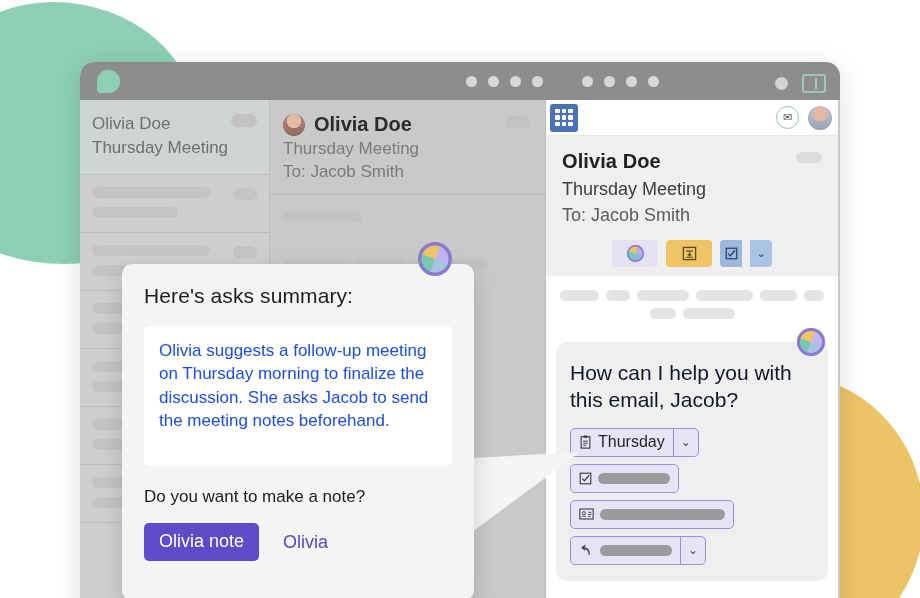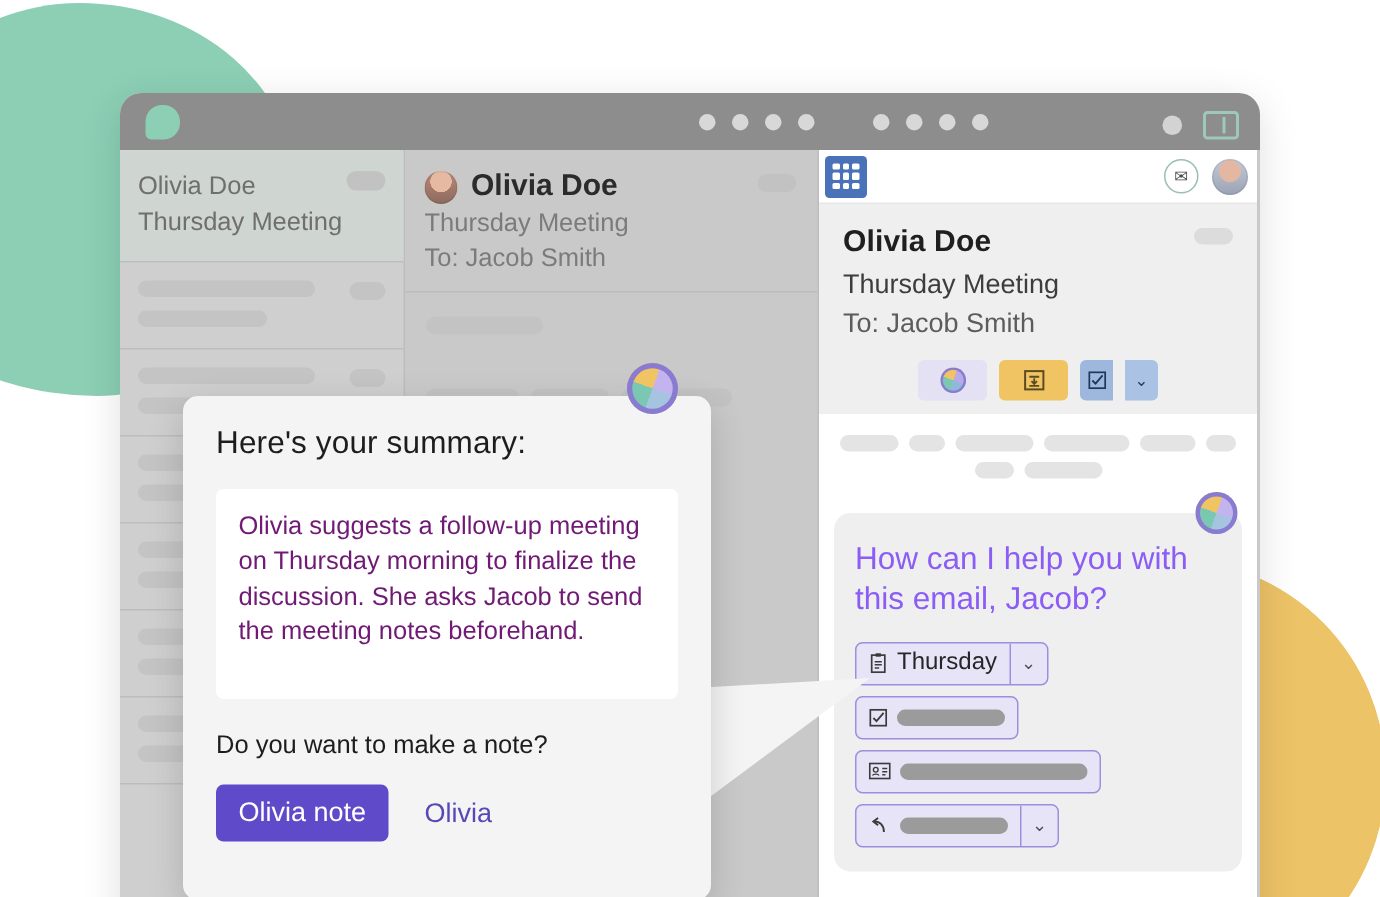--- a/index.html
+++ b/index.html
@@ -160,21 +160,21 @@
   .copilot-card {
     margin: 16px 10px 0 10px; background: #efefef; border-radius: 11px;
     padding: 18px 14px 16px 14px; position: relative;
   }
   .copilot-badge {
     position: absolute; right: 3px; top: -14px;
     width: 28px; height: 28px; border-radius: 50%;
     background: conic-gradient(from 200deg, #7bc8b2 0 25%, #f0c462 25% 50%, #c3b4ef 50% 75%, #a5c4e0 75% 100%);
     box-shadow: inset 0 0 0 3px #8a7ad0;
   }
-  .cc-q { font-size: 21px; color: #8b5cf6; line-height: 1.28; }
+  .cc-q { font-size: 21px; color: #0f172a; line-height: 1.28; }
   .chips { margin-top: 14px; display: flex; flex-wrap: wrap; gap: 7px 8px; }
   .chip {
     display: flex; align-items: center; height: 29px;
     border: 1.5px solid #9e8edd; border-radius: 5px; background: #e8e4f8;
     color: #262626; font-size: 16px; overflow: hidden;
   }
   .chip .seg { display: flex; align-items: center; gap: 6px; padding: 0 8px; height: 100%; }
   .chip .caret {
     width: 25px; height: 100%; display: flex; align-items: center; justify-content: center;
     border-left: 1.5px solid #9e8edd; font-size: 12px; color: #4c4c4c;
@@ -207,21 +207,21 @@
     position: absolute; left: 296px; top: -22px;
     width: 34px; height: 34px; border-radius: 50%;
     background: conic-gradient(from 200deg, #7bc8b2 0 25%, #f0c462 25% 50%, #c3b4ef 50% 75%, #a5c4e0 75% 100%);
     box-shadow: inset 0 0 0 3.5px #8a7ad0;
   }
   .sp-title { font-size: 21px; color: #1d1d1d; letter-spacing: .1px; }
   .sp-box {
     margin-top: 18px; background: #fff; border-radius: 5px;
     padding: 13px 15px 14px 15px; min-height: 140px;
   }
-  .sp-text { font-size: 17px; color: #701a75; line-height: 1.38; }
+  .sp-text { font-size: 17px; color: #1d4ed8; line-height: 1.38; }
   .sp-ask { margin-top: 21px; font-size: 17px; color: #1d1d1d; }
   .sp-actions { margin-top: 16px; display: flex; align-items: center; gap: 22px; }
   .btn-primary {
     background: #5f4bc9; color: #fff; font-size: 18px;
     padding: 8px 15px 9px 15px; border: none; border-radius: 5px;
     font-family: "Liberation Sans", sans-serif; cursor: pointer;
   }
   .btn-link {
     background: none; border: none; color: #5648b6; font-size: 18px;
     font-family: "Liberation Sans", sans-serif; cursor: pointer; padding: 4px 2px;
@@ -452,21 +452,21 @@
       </div>
     </div>
   </div>
 
   <svg class="callout-tail" viewBox="0 0 140 110">
     <polygon points="0,8 140,0 0,104" fill="#f4f4f4"></polygon>
   </svg>
 
   <div class="summary-pop">
     <div class="sp-badge"></div>
-    <div class="sp-title">Here's your summary:</div>
+    <div class="sp-title">Here's asks summary:</div>
     <div class="sp-box">
       <div class="sp-text">Olivia suggests a follow-up meeting on Thursday morning to finalize the discussion. She asks Jacob to send the meeting notes beforehand.</div>
     </div>
     <div class="sp-ask">Do you want to make a note?</div>
     <div class="sp-actions">
       <button class="btn-primary">Olivia note</button>
       <button class="btn-link">Olivia</button>
     </div>
   </div>
 

